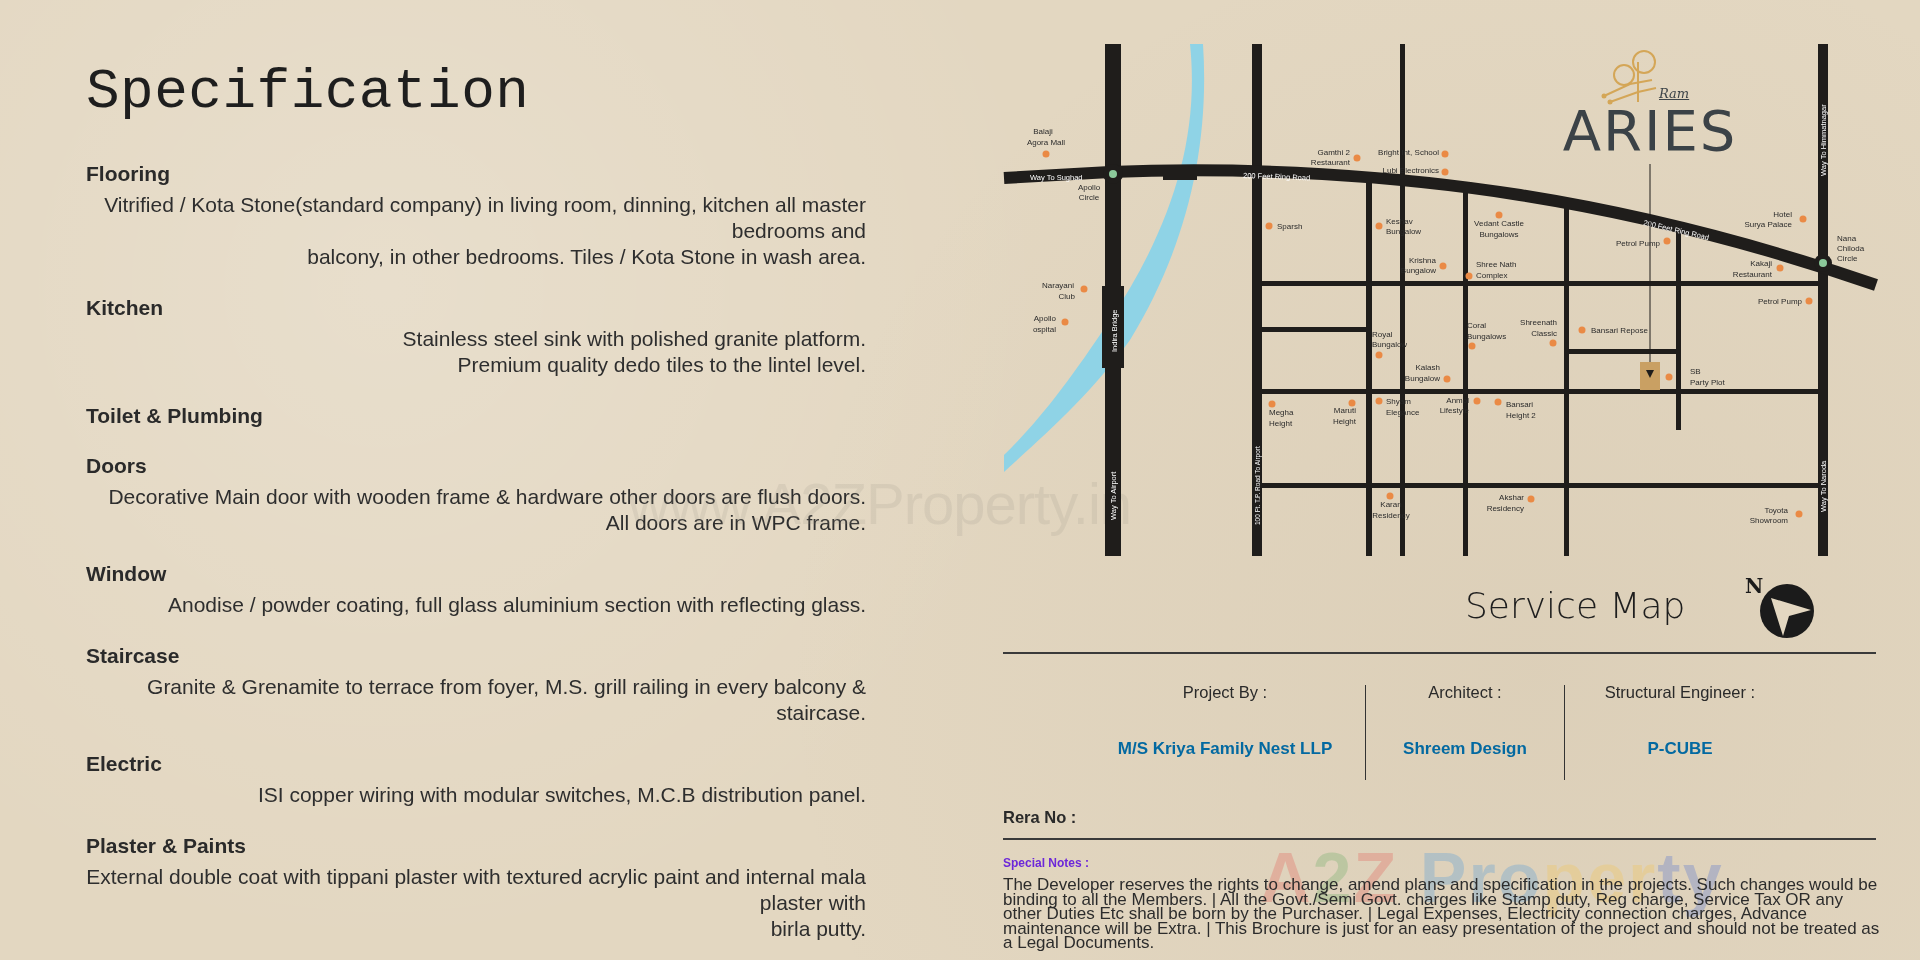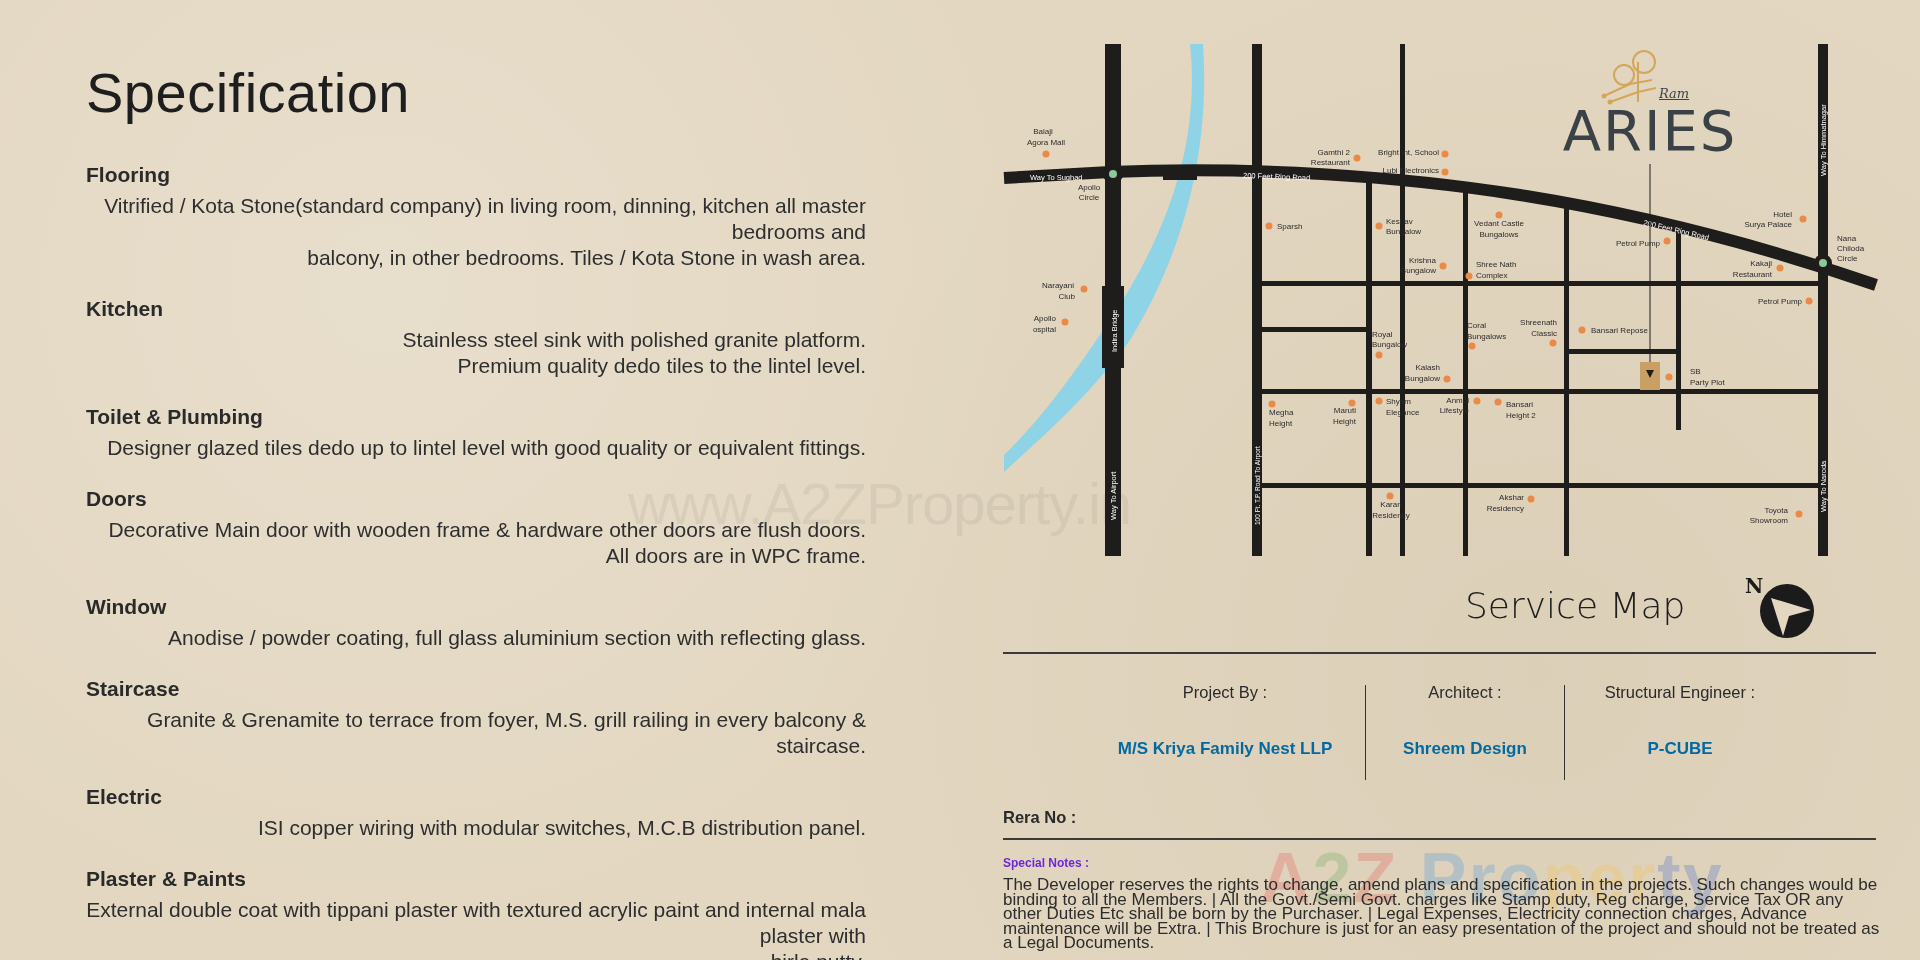--- a/index.html
+++ b/index.html
@@ -7,21 +7,21 @@
     width:1920px; height:960px; overflow:hidden; position:relative;
     background:#e3d7c1;
     background-image:
       radial-gradient(circle at 20% 30%, rgba(255,255,255,0.18) 0, rgba(255,255,255,0) 40%),
       radial-gradient(circle at 80% 70%, rgba(160,140,110,0.10) 0, rgba(160,140,110,0) 45%);
     font-family:"Liberation Sans", sans-serif;
     color:#222;
   }
   .left { position:absolute; left:86px; top:60px; width:780px; }
   .spec-title {
-    font-family:Liberation Sans, sans-serif; font-weight:200;
+    font-family:Liberation Mono, monospace; font-weight:200;
     font-size:56px; letter-spacing:0.5px; color:#1e1e1e; margin:0 0 38px 0;
     font-stretch:condensed;
   }
   .spec-item { margin-bottom:26px; }
   .spec-head { font-weight:bold; font-size:21px; color:#2a2a2a; margin-bottom:6px; }
   .spec-line { font-size:21px; color:#2e2e2e; line-height:26px;text-align:right; }
 
   .watermark {
     position:absolute; left:628px; top:470px; font-size:58px; color:rgba(150,140,130,0.16);
     font-family:"Liberation Sans", sans-serif; letter-spacing:-1px;
@@ -69,21 +69,20 @@
     <div class="spec-line">Vitrified / Kota Stone(standard company) in living room, dinning, kitchen all master bedrooms and</div>
     <div class="spec-line">balcony, in other bedrooms. Tiles / Kota Stone in wash area.</div>
   </div>
   <div class="spec-item">
     <div class="spec-head">Kitchen</div>
     <div class="spec-line">Stainless steel sink with polished granite platform.</div>
     <div class="spec-line">Premium quality dedo tiles to the lintel level.</div>
   </div>
   <div class="spec-item">
     <div class="spec-head">Toilet &amp; Plumbing</div>
-    <div class="spec-line">Designer glazed tiles dedo up to lintel level with good quality or equivalent fittings.</div>
   </div>
   <div class="spec-item">
     <div class="spec-head">Doors</div>
     <div class="spec-line">Decorative Main door with wooden frame &amp; hardware other doors are flush doors.</div>
     <div class="spec-line">All doors are in WPC frame.</div>
   </div>
   <div class="spec-item">
     <div class="spec-head">Window</div>
     <div class="spec-line">Anodise / powder coating, full glass aluminium section with reflecting glass.</div>
   </div>

